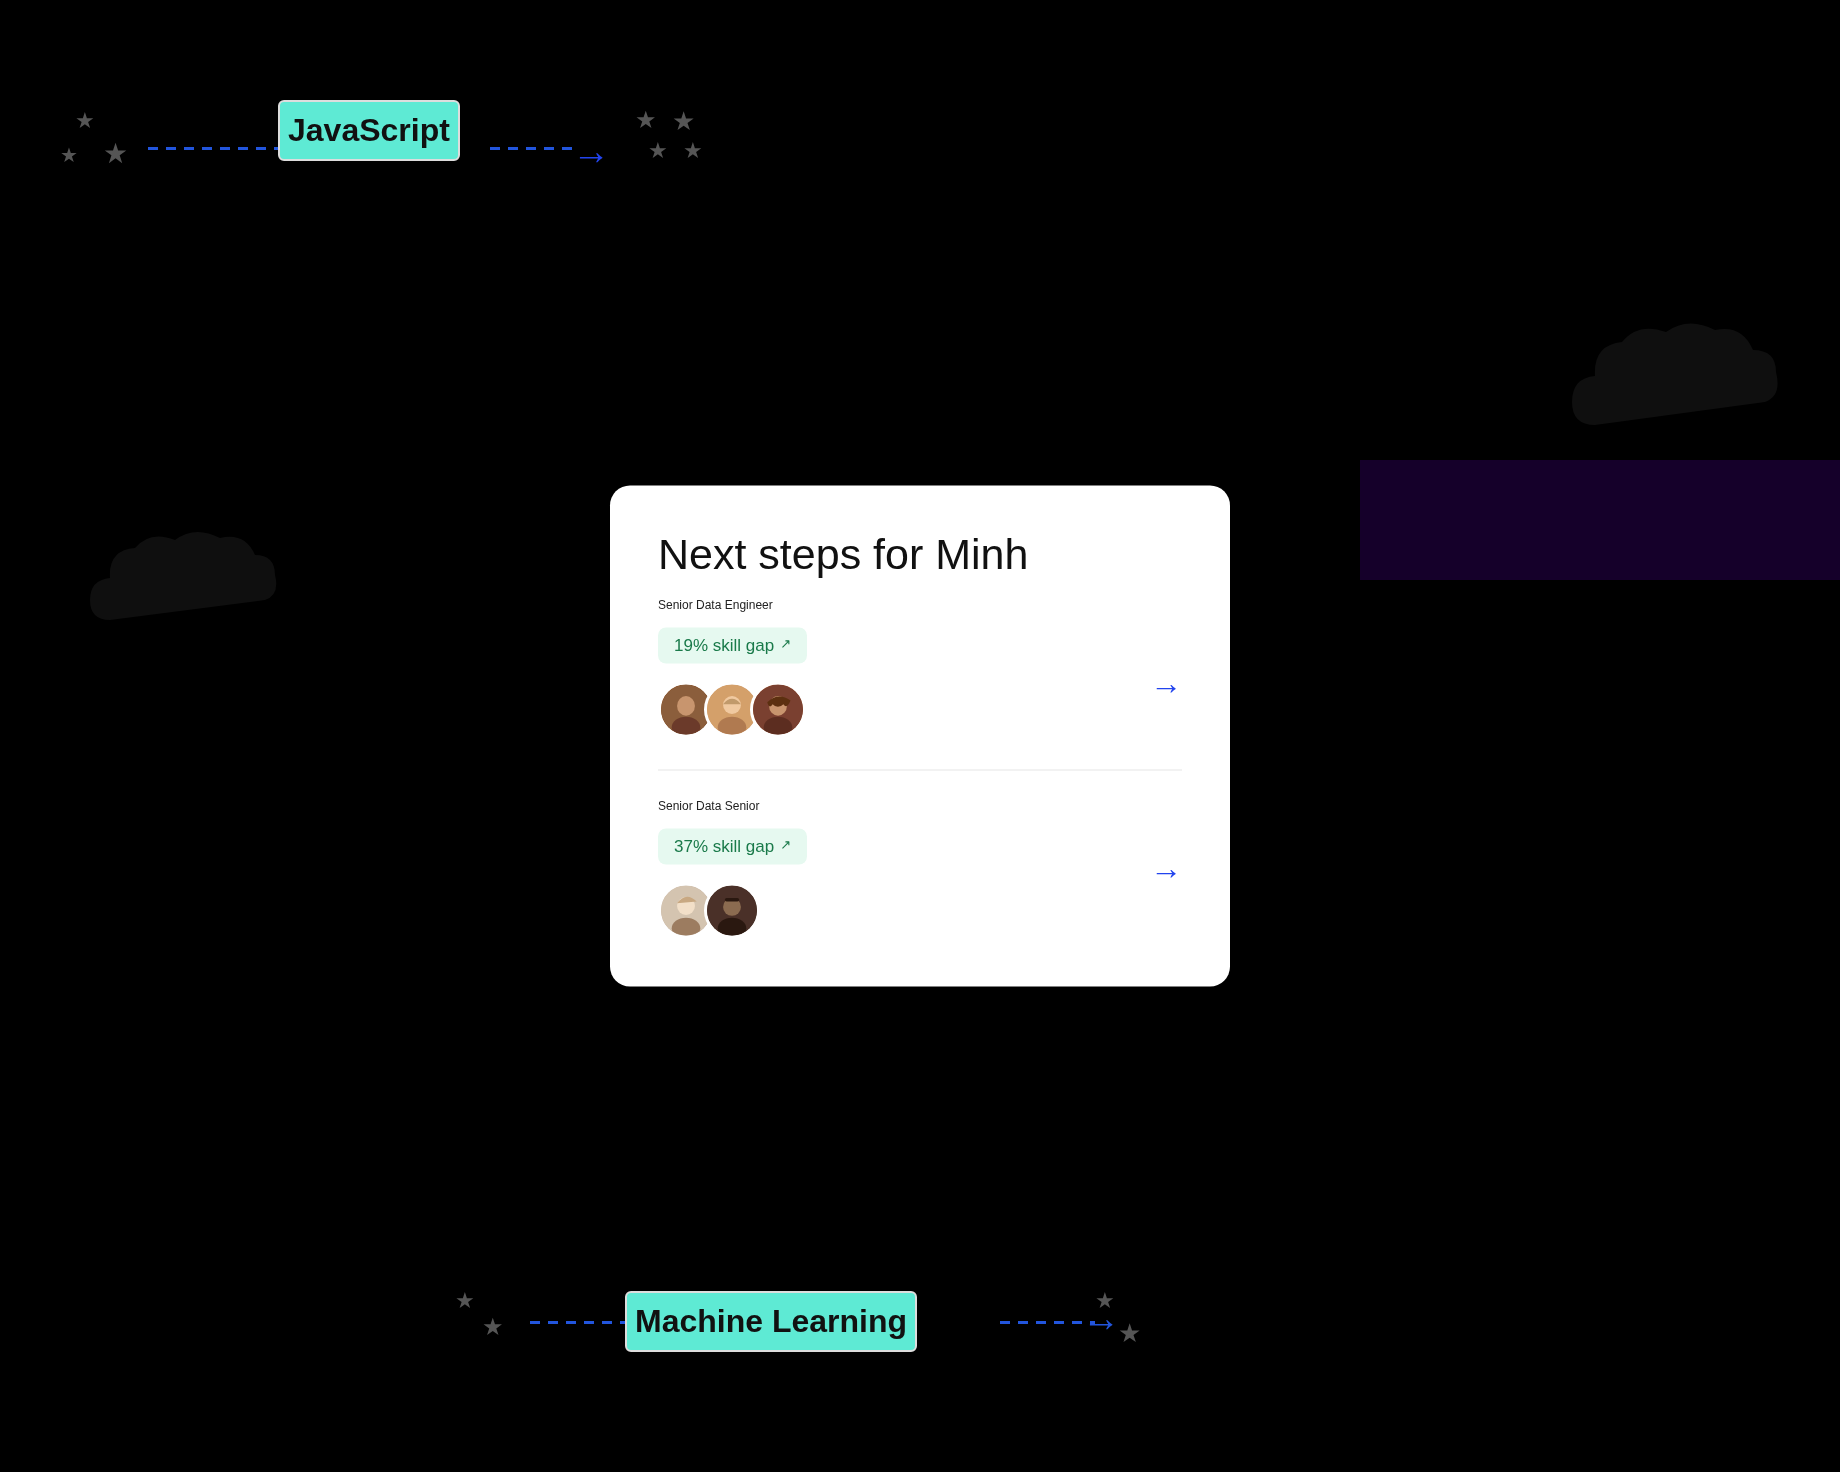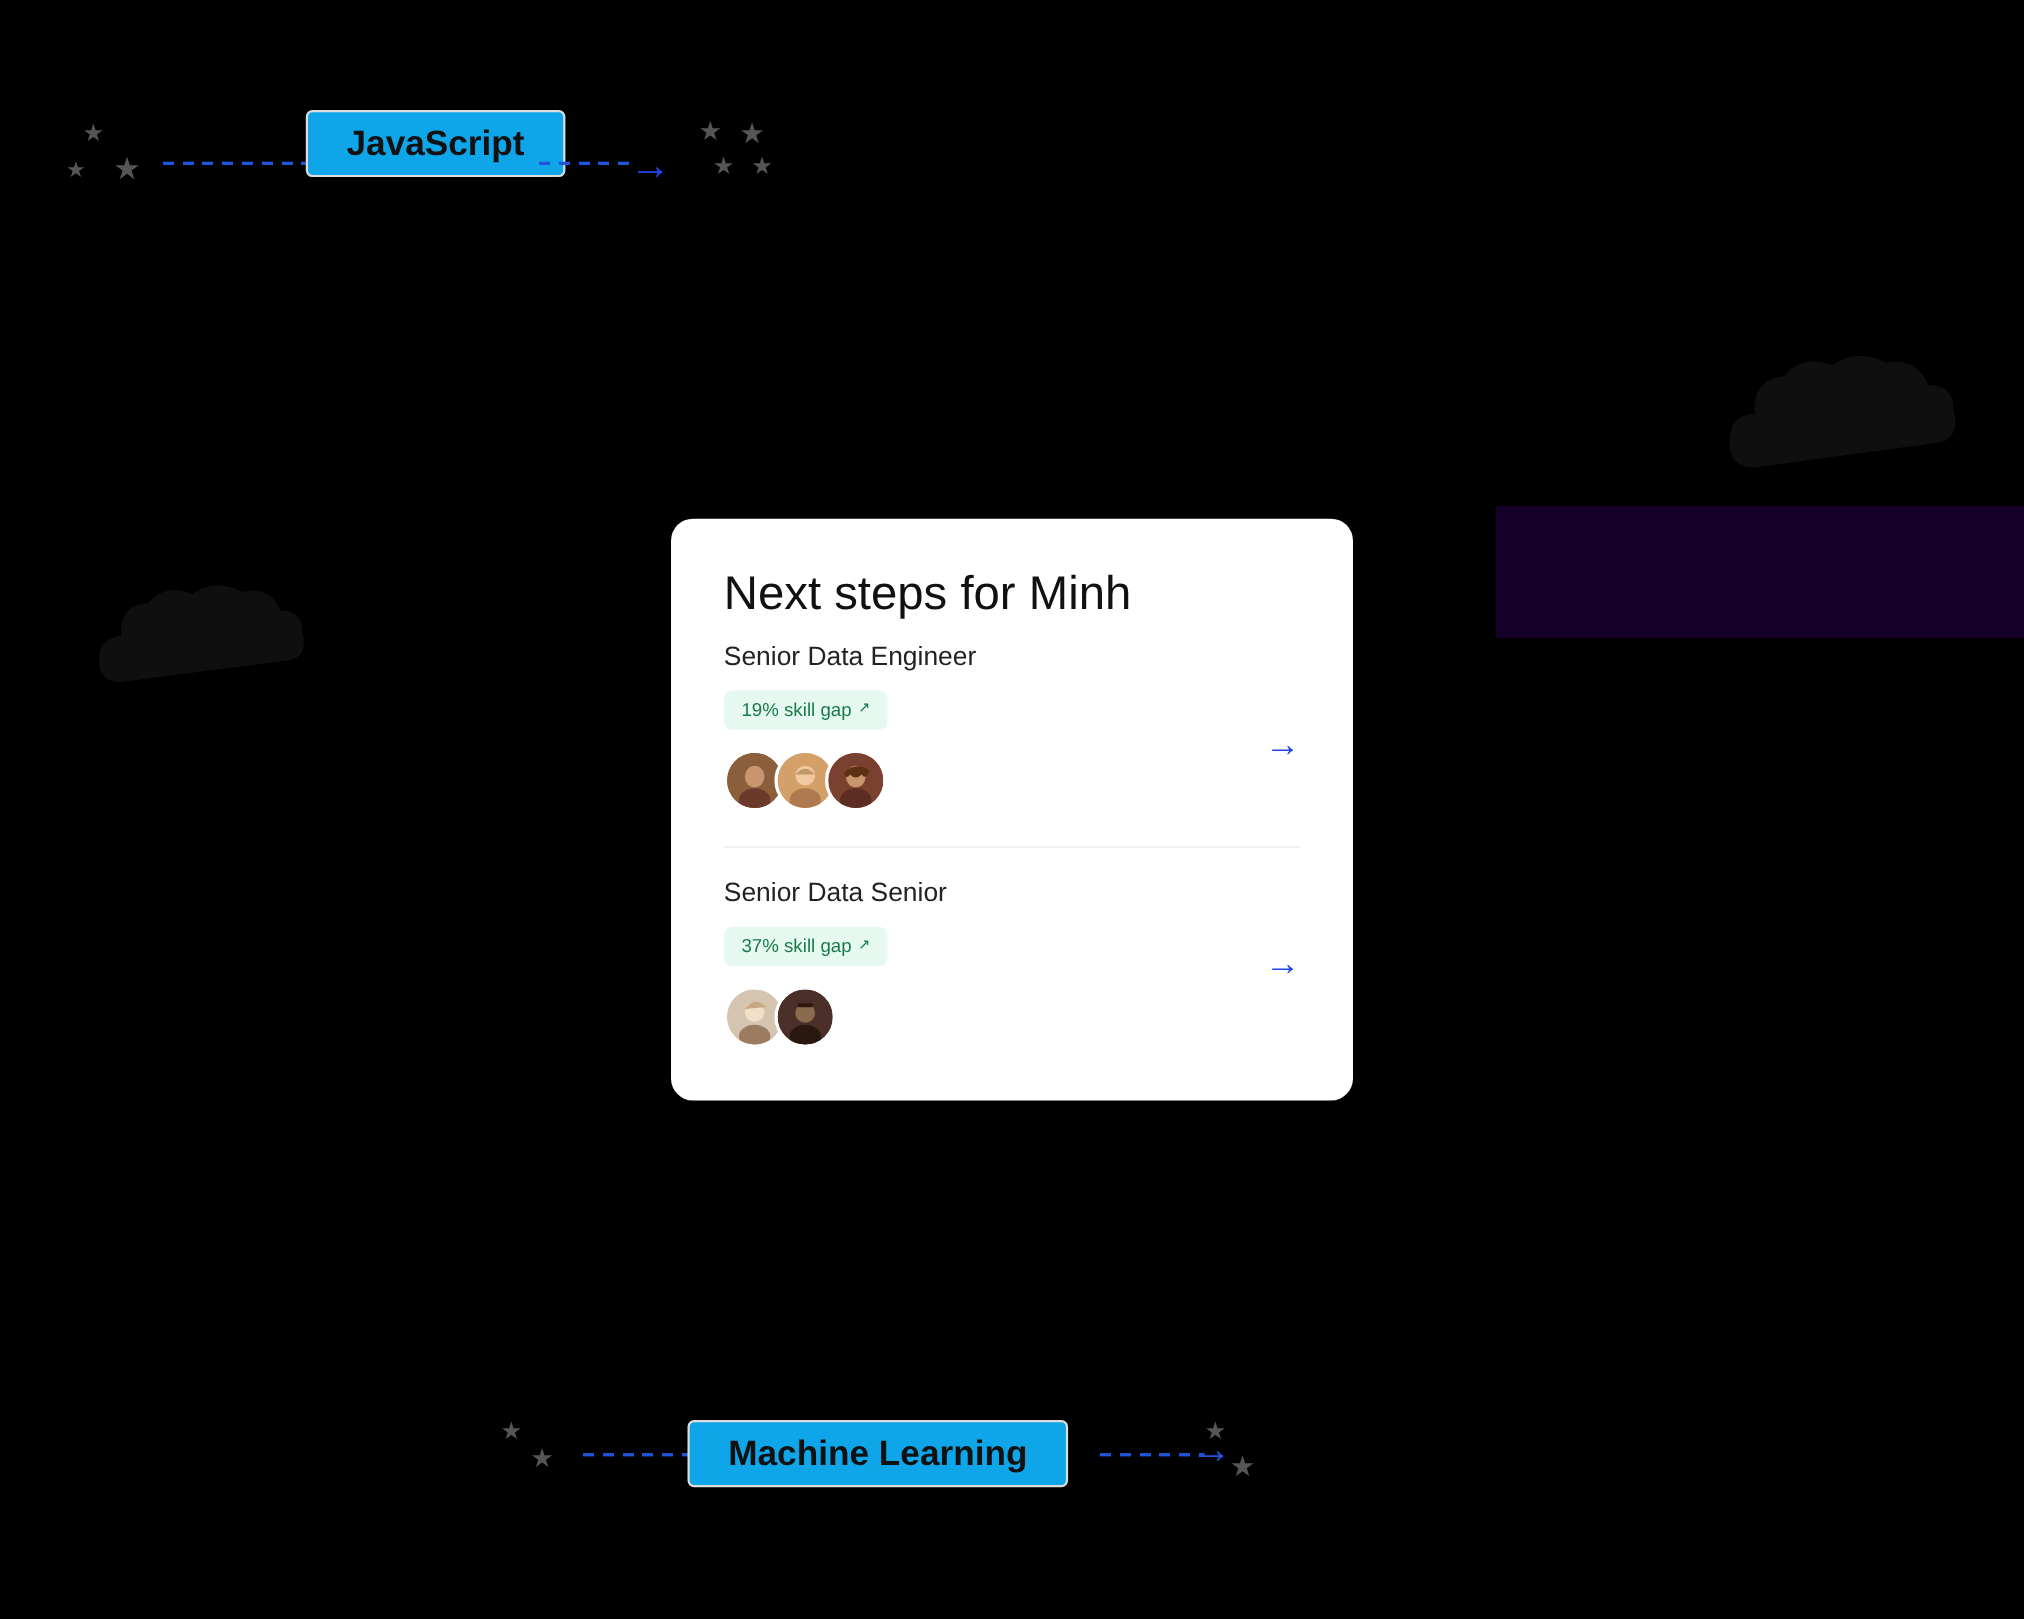--- a/index.html
+++ b/index.html
@@ -42,24 +42,24 @@
       position: absolute;
       color: #2244ee;
       font-size: 36px;
       font-weight: bold;
       pointer-events: none;
     }
 
     
     .skill-box {
       position: absolute;
-      background: #0ea5e9;
+      background: #5eead4;
       border: 2px solid #ddd;
       border-radius: 6px;
-      padding: 10px 35px;
+      padding: 10px 8px;
       font-size: 32px;
       font-weight: 700;
       color: #111;
       white-space: nowrap;
     }
 
     
     .card {
       position: absolute;
       left: 50%;
@@ -86,21 +86,21 @@
       border-bottom: 1px solid #e5e5e5;
     }
 
     .role-section:last-child {
       border-bottom: none;
       padding-bottom: 0;
       margin-bottom: 0;
     }
 
     .role-title {
-      font-size: 24px;
+      font-size: 12px;
       font-weight: 500;
       color: #222;
       margin-bottom: 16px;
     }
 
     .skill-gap-badge {
       display: inline-flex;
       align-items: flex-start;
       gap: 6px;
       background: #e6f9f0;

